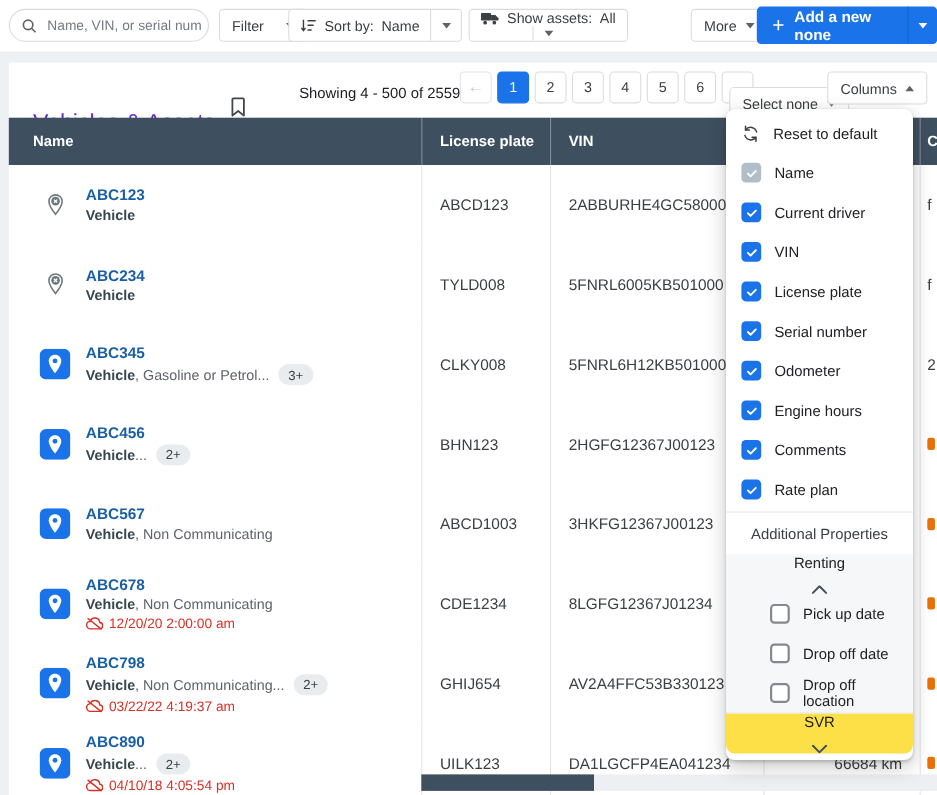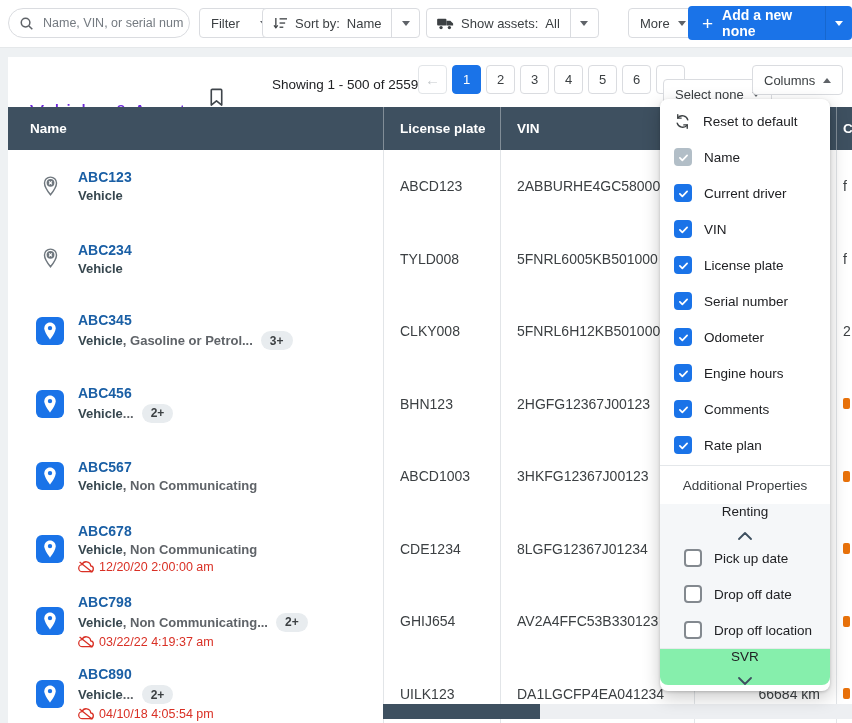--- a/index.html
+++ b/index.html
@@ -54,43 +54,43 @@
   .cell{display:flex;align-items:center;box-sizing:border-box;font-size:14px;color:#3c4043;overflow:hidden;white-space:nowrap;}
   .cell.div{border-left:1px solid #e2e5e8;}
   .name-cell{gap:14px;padding-left:28px;}
   .plate-cell,.vin-cell{padding-left:16px;}
   .odo-cell{justify-content:flex-end;padding-right:16px;}
   .edge-cell{padding-left:6px;}
   .edge-frag{width:7px;height:11px;background:#e8710a;border-radius:2px;display:inline-block;}
   .asset-icon{width:28px;height:28px;flex:0 0 28px;display:flex;align-items:center;justify-content:center;}
   .name-lines{display:flex;flex-direction:column;gap:3px;}
   .asset-name{font-size:14px;font-weight:bold;color:#1a5fa5;cursor:pointer;}
-  .asset-sub{font-size:13px;color:#5f6368;display:flex;align-items:center;font-weight:bold;}
+  .asset-sub{font-size:13px;color:#5f6368;display:flex;align-items:center;}
   .asset-sub b{color:#37474f;}
   .badge{background:#e8ecef;color:#3c4043;font-size:12px;padding:2.5px 9px;border-radius:11px;margin-left:8px;}
   .asset-alert{font-size:12.5px;color:#d93025;display:flex;align-items:center;gap:5px;}
 
   
   .hscroll{position:absolute;left:375px;top:647px;width:469px;height:15px;background:#edeff2;z-index:5;}
   .hscroll .thumb{position:absolute;left:0;top:0;width:157px;height:15px;background:#3e5060;cursor:grab;}
 
   
   .menu{position:absolute;left:660px;top:99px;width:170px;background:#fff;border-radius:8px;z-index:20;
         box-shadow:0 1px 3px rgba(0,0,0,.18),0 6px 18px rgba(0,0,0,.22);padding:4px 0 6px;box-sizing:border-box;}
   .menu-item{height:36px;display:flex;align-items:center;gap:12px;padding:0 14px;font-size:13.5px;color:#202124;cursor:pointer;}
-  .menu-item.indent{padding-left:24px;}
+  .menu-item.indent{padding-left:40px;}
   .cb{width:18px;height:18px;border-radius:4px;box-sizing:border-box;display:flex;align-items:center;justify-content:center;flex:0 0 18px;}
   .cb.checked{background:#1a73e8;}
   .cb.checked-disabled{background:#b2bec7;}
   .cb.unchecked{background:#fff;border:2px solid #83898f;}
   .menu-sep-row{height:38px;display:flex;align-items:center;justify-content:center;font-size:13.5px;color:#3c4043;border-top:1px solid #e4e7ea;margin-top:2px;}
   .menu-group.expanded{background:#f5f7f9;}
   .group-head{height:36px;display:flex;align-items:center;justify-content:space-between;padding:0 16px;font-size:13.5px;color:#202124;cursor:pointer;flex-direction:column;}
   .menu-group:last-child .group-head{border-top:1px solid #e8eaec;}
-  .menu-group:last-child{background:#86efac;border-radius:0 0 8px 8px;}
+  .menu-group:last-child{background:#fde047;border-radius:0 0 8px 8px;}
 </style>
 </head>
 <body>
 
 <div class="screen">
 
   <div class="toolbar">
     <div class="search">
       <span style="display:flex;">
         <svg width="15" height="15" viewBox="0 0 16 16" fill="none" stroke="#5f6368" stroke-width="1.6">
@@ -118,21 +118,21 @@
             </svg>
         </span>
         <span>Sort by:</span>
         <span>Name</span>
       </div>
       <div class="seg caret-seg">
         <span class="caret"></span>
       </div>
     </div>
 
-    <div class="tbtn split" style="left:426px;">
+    <div class="tbtn split" style="left:426px;flex-direction:column;">
       <div class="seg">
         <span style="display:flex;">
           <svg width="17" height="13" viewBox="0 0 18 14" fill="#3c4043">
               <rect x="0" y="2" width="10" height="7.2" rx="1"></rect>
               <path d="M10 4h4.2l3 3v2.2h-7.2z"></path>
               <circle cx="4.2" cy="11.4" r="1.8"></circle>
               <circle cx="13.2" cy="11.4" r="1.8"></circle>
             </svg>
         </span>
         <span>Show assets:</span>
@@ -163,21 +163,21 @@
 
     <div class="titlebar">
       <div class="page-title-wrap">
         <span class="page-title">Vehicles &amp; Assets</span>
         <span style="display:flex;cursor:pointer;">
           <svg width="19" height="21" viewBox="0 0 20 22" fill="none" stroke="#3f454b" stroke-width="1.7" stroke-linejoin="round">
               <path d="M4.5 3.5c0-.6.4-1 1-1h9c.6 0 1 .4 1 1v15.5l-5.5-4.4-5.5 4.4z"></path>
             </svg>
         </span>
       </div>
-      <span class="showing">Showing 1 - 500 of 2559</span>
+      <span class="showing">Showing 4 - 500 of 2559</span>
 
       <div class="pager">
         <button class="pg prev">←</button>
         <span style="display:flex;gap:5px;">
             <button class="pg active">1</button>
             <button class="pg">2</button>
             <button class="pg">3</button>
             <button class="pg">4</button>
             <button class="pg">5</button>
             <button class="pg">6</button>

